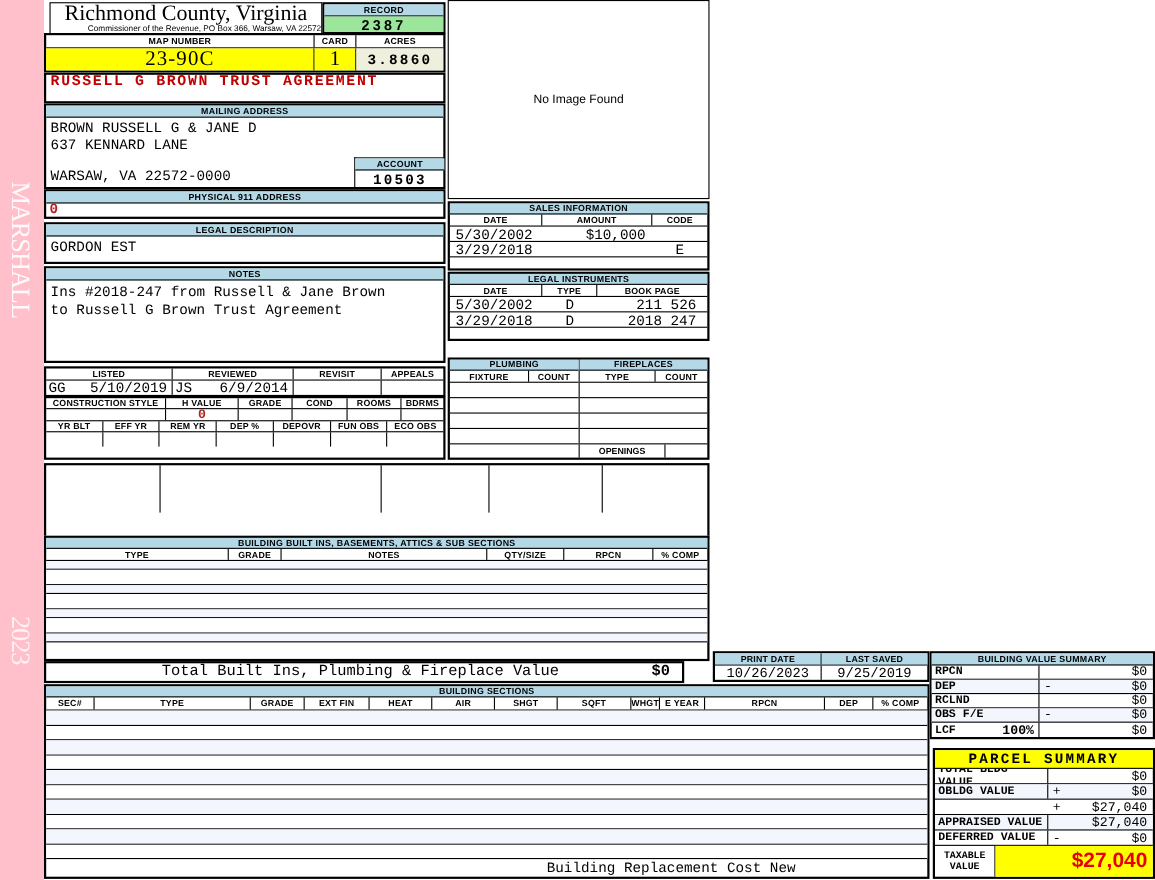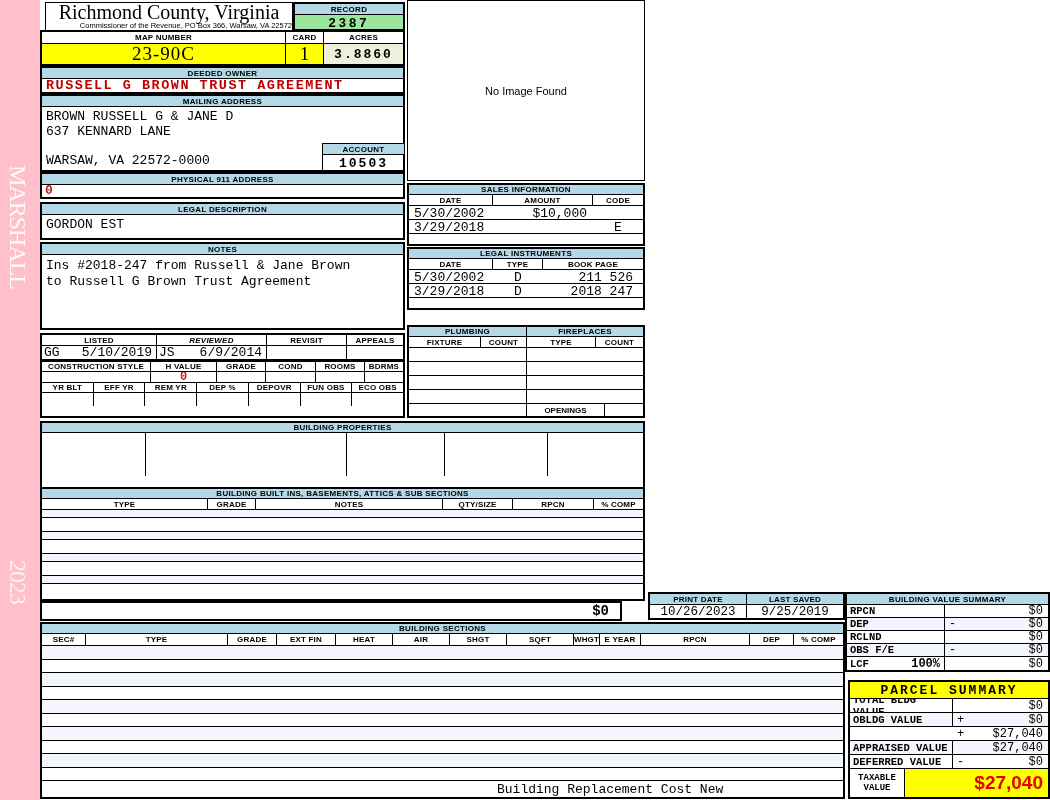--- a/index.html
+++ b/index.html
@@ -65,21 +65,20 @@
       <div class="c last" style="flex:1;">ACRES</div>
     </div>
     <div class="row" style="height:20px;">
       <div class="c bigserif" style="width:244px;background:var(--yellow);letter-spacing:1px;">23-90C</div>
       <div class="c bigserif" style="width:38px;background:var(--yellow);">1</div>
       <div class="c last mono" style="flex:1;background:var(--cream);font-weight:bold;font-size:13px;letter-spacing:2px;">3.8860</div>
     </div>
   </div>
 
   <div class="sec" style="left:40px;top:66px;width:365px;height:28px;">
-    <div class="hdr" style="height:11px;">DEEDED OWNER</div>
     <div class="datatext redbold" style="height:13px;letter-spacing:1.5px;padding-left:4px;font-size:13.5px;line-height:13px;">RUSSELL G BROWN TRUST AGREEMENT</div>
   </div>
 
   <div class="sec" style="left:40px;top:94px;width:365px;height:78px;">
     <div class="hdr" style="height:11px;">MAILING ADDRESS</div>
     <div style="position:relative;height:63px;">
       <div class="datatext" style="position:absolute;left:4px;top:2px;">BROWN RUSSELL G &amp; JANE D</div>
       <div class="datatext" style="position:absolute;left:4px;top:17px;">637 KENNARD LANE</div>
       <div class="datatext" style="position:absolute;left:4px;top:46px;">WARSAW, VA 22572-0000</div>
       <div style="position:absolute;right:-1px;bottom:-1px;width:82px;height:28px;border:1px solid #000;border-right:none;border-bottom:none;">
@@ -103,21 +102,21 @@
     <div class="hdr" style="height:11px;">NOTES</div>
     <div style="padding:3px 0 0 4px;">
       <div class="datatext" style="line-height:15.5px;">Ins #2018-247 from Russell &amp; Jane Brown</div>
       <div class="datatext" style="line-height:15.5px;">to Russell G Brown Trust Agreement</div>
     </div>
   </div>
 
   <div class="sec" style="left:40px;top:333px;width:365px;height:28px;">
     <div class="row colhdr" style="height:11px;">
       <div class="c" style="width:115px;">LISTED</div>
-      <div class="c" style="width:110px;font-style:italic;">REVIEWED</div>
+      <div class="c" style="width:110px;">REVIEWED</div>
       <div class="c" style="width:80px;">REVISIT</div>
       <div class="c last" style="flex:1;">APPEALS</div>
     </div>
     <div class="row" style="height:13px;">
       <div class="c datatext" style="width:115px;justify-content:space-between;padding:0 4px 0 2px;">
         <span>GG</span>
         <span>5/10/2019</span>
       </div>
       <div class="c datatext" style="width:110px;justify-content:space-between;padding:0 4px 0 2px;">
         <span>JS</span>
@@ -232,21 +231,20 @@
       <div style="height:14px;border-bottom:1px solid #000;"></div>
       <div style="height:14px;border-bottom:1px solid #000;"></div>
       <div class="row" style="height:12px;">
         <div class="c" style="width:78px;font:bold 8px 'Liberation Sans',sans-serif;">OPENINGS</div>
         <div class="c last" style="flex:1;"></div>
       </div>
     </div>
   </div>
 
   <div class="sec" style="left:40px;top:421px;width:605px;height:69px;">
-    <div class="hdr" style="height:10px;">BUILDING PROPERTIES</div>
     <div class="row" style="height:43px;">
       <div class="c" style="width:104px;"></div>
       <div class="c" style="width:201px;"></div>
       <div class="c" style="width:98px;"></div>
       <div class="c" style="width:103px;"></div>
       <div class="c last" style="flex:1;"></div>
     </div>
   </div>
 
   <div class="sec" style="left:40px;top:487px;width:605px;height:114px;">
@@ -263,20 +261,21 @@
     <div class="stripe-w" style="height:14px;"></div>
     <div class="stripe-b" style="height:8px;"></div>
     <div class="stripe-w" style="height:14px;"></div>
     <div class="stripe-b" style="height:8px;"></div>
     <div class="stripe-w" style="height:14px;"></div>
     <div class="stripe-b" style="height:8px;"></div>
     <div style="height:15px;"></div>
   </div>
 
   <div class="sec row" style="left:40px;top:601px;width:582px;height:20px;align-items:center;">
+    <span class="datatext" style="margin-left:105px;font-size:14px;">Total Built Ins, Plumbing &amp; Fireplace Value</span>
     <span class="datatext" style="margin-left:auto;margin-right:11px;font-weight:bold;font-size:14px;">$0</span>
   </div>
 
   <div class="sec" style="left:648px;top:592px;width:197px;height:28px;">
     <div class="row colhdr" style="height:11px;background:var(--blue);">
       <div class="c" style="width:97px;background:var(--blue);">PRINT DATE</div>
       <div class="c last" style="flex:1;background:var(--blue);">LAST SAVED</div>
     </div>
     <div class="row datatext" style="height:13px;font-size:12.5px;">
       <div class="c" style="width:97px;">10/26/2023</div>

